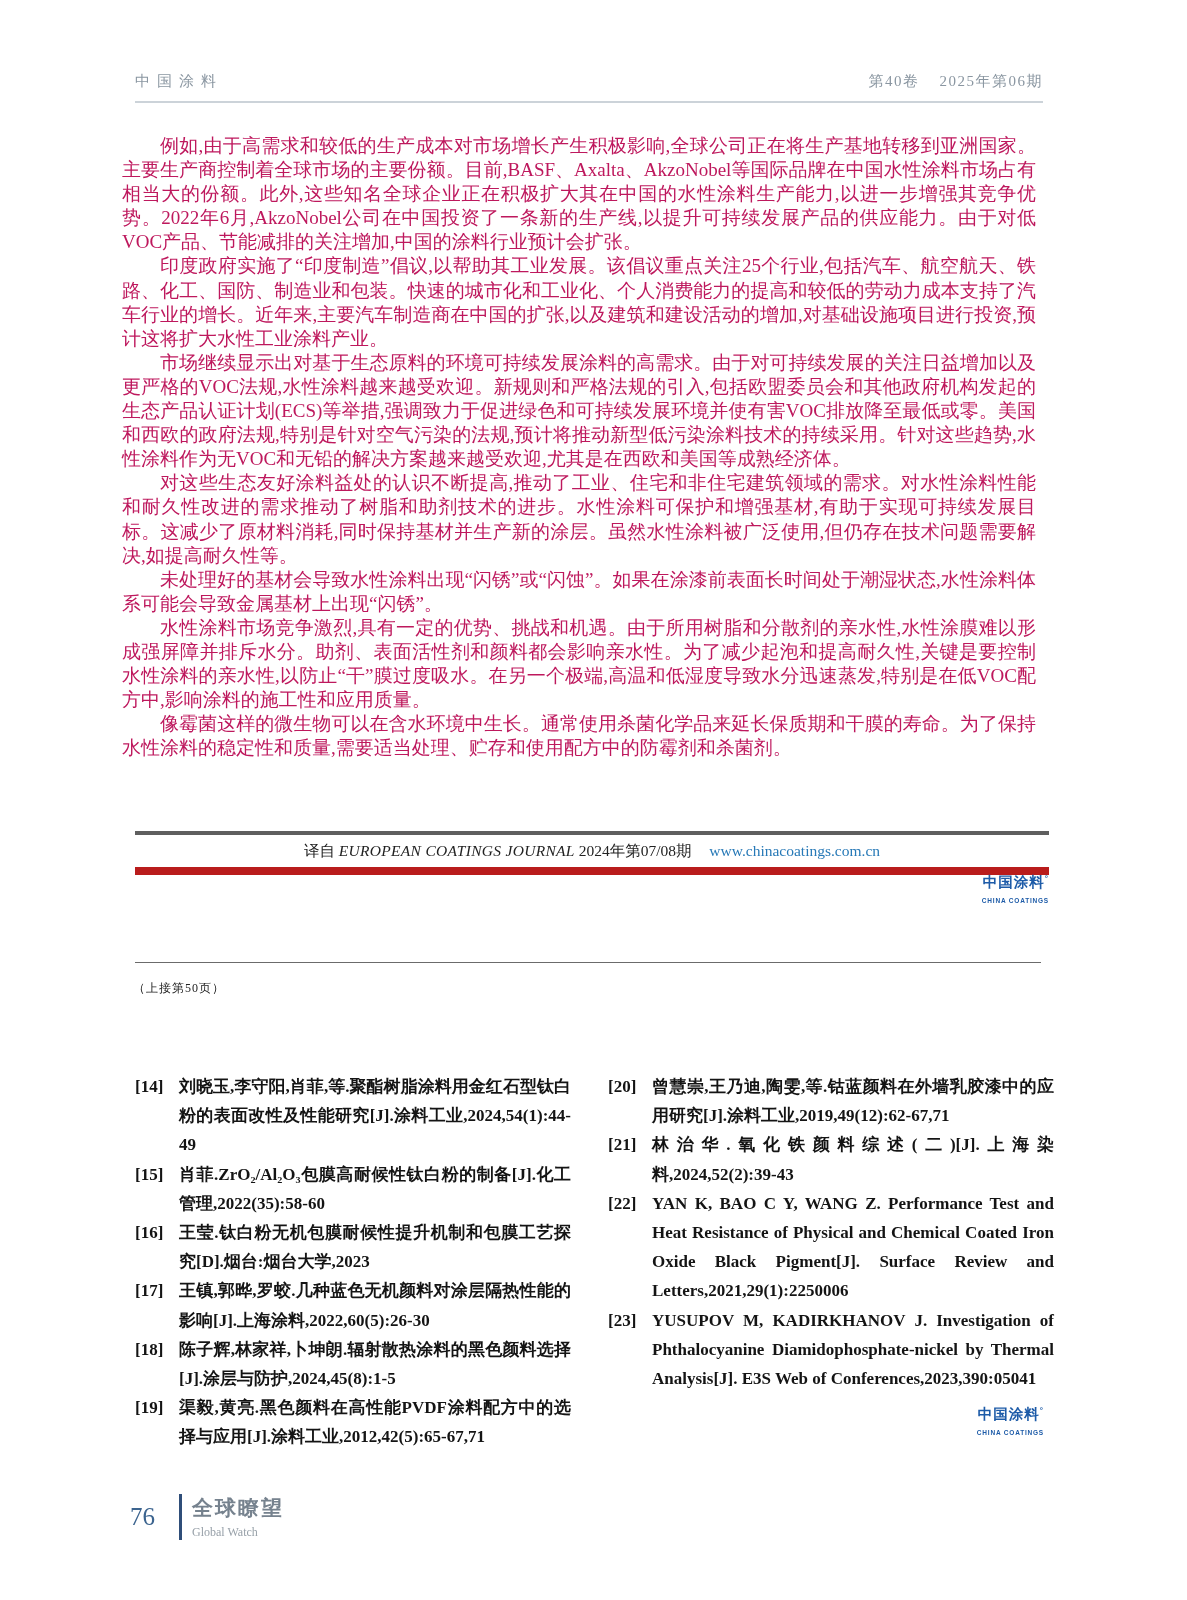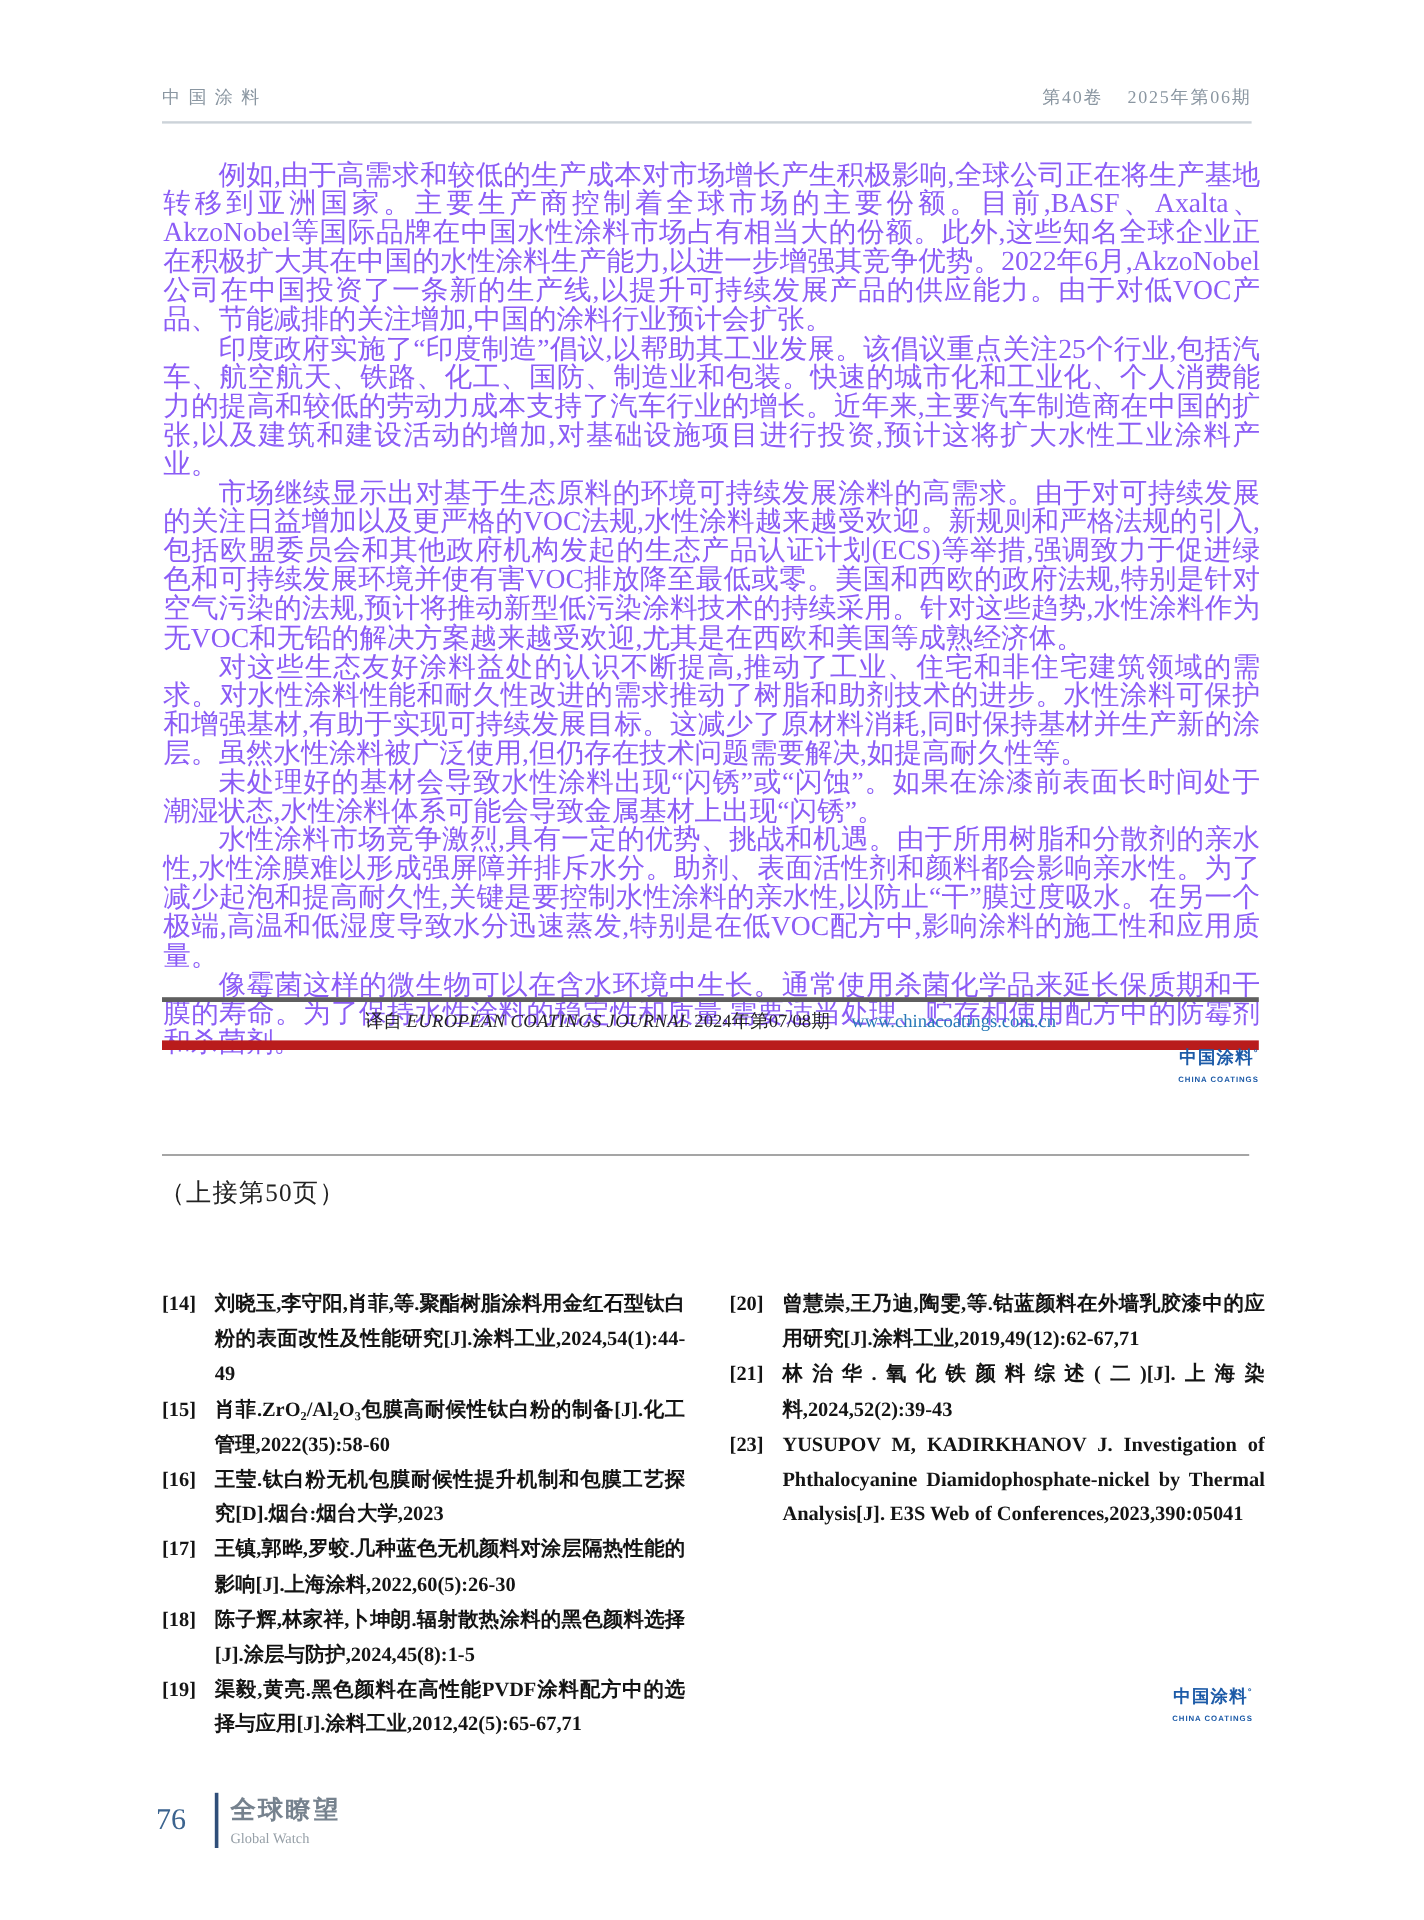--- a/index.html
+++ b/index.html
@@ -15,23 +15,23 @@
     position:absolute;top:72px;left:135px;width:908px;
     display:flex;justify-content:space-between;align-items:flex-end;
     padding-bottom:10px;border-bottom:2px solid #ccd3d9;
     color:#8a96a1;font-size:15px;
   }
   .pg-header .h-left{letter-spacing:7px;}
   .pg-header .h-right{display:flex;gap:20px;letter-spacing:1.5px;}
 
   
   .article{
-    position:absolute;top:134px;left:136px;width:914px;
-    font-size:23px;line-height:24.1px;text-align:justify;
-    color:#8b5cf6;
+    position:absolute;top:134px;left:122px;width:914px;
+    font-size:19px;line-height:24.1px;text-align:justify;
+    color:#be185d;
   }
   .article p{margin:0;text-indent:2em;}
 
   
   .citation-box{
     position:absolute;top:831px;left:135px;width:914px;
     border-top:4px solid #5f5f5f;border-bottom:8px solid #b91c1c;
     padding:6px 0 5px 0;text-align:center;font-size:15.5px;color:#222;
   }
   .citation-box .journal{font-style:italic;letter-spacing:.3px;}
@@ -47,21 +47,21 @@
   .brand .brand-en{font-size:6.5px;letter-spacing:.8px;margin-top:2px;font-weight:bold;}
   .brand-slot-1{position:absolute;top:874px;left:135px;width:914px;text-align:right;}
   .brand-slot-2{position:absolute;top:1406px;left:598px;width:446px;text-align:right;}
 
   
   .section-divider{
     position:absolute;top:962px;left:135px;width:906px;height:0;
     border:none;border-top:1.5px solid #6b6b6b;margin:0;
   }
   .continued-note{
-    position:absolute;top:980px;left:133px;font-size:21px;color:#222;
+    position:absolute;top:980px;left:133px;font-size:12px;color:#222;
     letter-spacing:1px;
   }
 
   
   .ref-col{
     position:absolute;top:1072px;font-size:17px;line-height:29.2px;color:#141414;
   }
   .ref-col.left{left:135px;width:436px;}
   .ref-col.right{left:608px;width:446px;}
   .ref{display:flex;font-weight:bold;}
@@ -156,20 +156,24 @@
   <div class="ref-col right">
     <div class="ref">
       <span class="ref-num">[20]</span>
       <span class="ref-text">曾慧崇,王乃迪,陶雯,等.钴蓝颜料在外墙乳胶漆中的应用研究[J].涂料工业,2019,49(12):62-67,71</span>
     </div>
     <div class="ref">
       <span class="ref-num">[21]</span>
       <span class="ref-text">林治华.氧化铁颜料综述(二)[J].上海染料,2024,52(2):39-43</span>
     </div>
     <div class="ref">
+      <span class="ref-num">[22]</span>
+      <span class="ref-text">YAN K, BAO C Y, WANG Z. Performance Test and Heat Resistance of Physical and Chemical Coated Iron Oxide Black Pigment[J]. Surface Review and Letters,2021,29(1):2250006</span>
+    </div>
+    <div class="ref">
       <span class="ref-num">[23]</span>
       <span class="ref-text">YUSUPOV M, KADIRKHANOV J. Investigation of Phthalocyanine Diamidophosphate-nickel by Thermal Analysis[J]. E3S Web of Conferences,2023,390:05041</span>
     </div>
   </div>
 
   <div class="brand-slot-2">
     <span class="brand">
       <span class="brand-cn"><span>中国涂料</span><span class="brand-mark">°</span></span><br>
       <span class="brand-en">CHINA COATINGS</span>
     </span>

